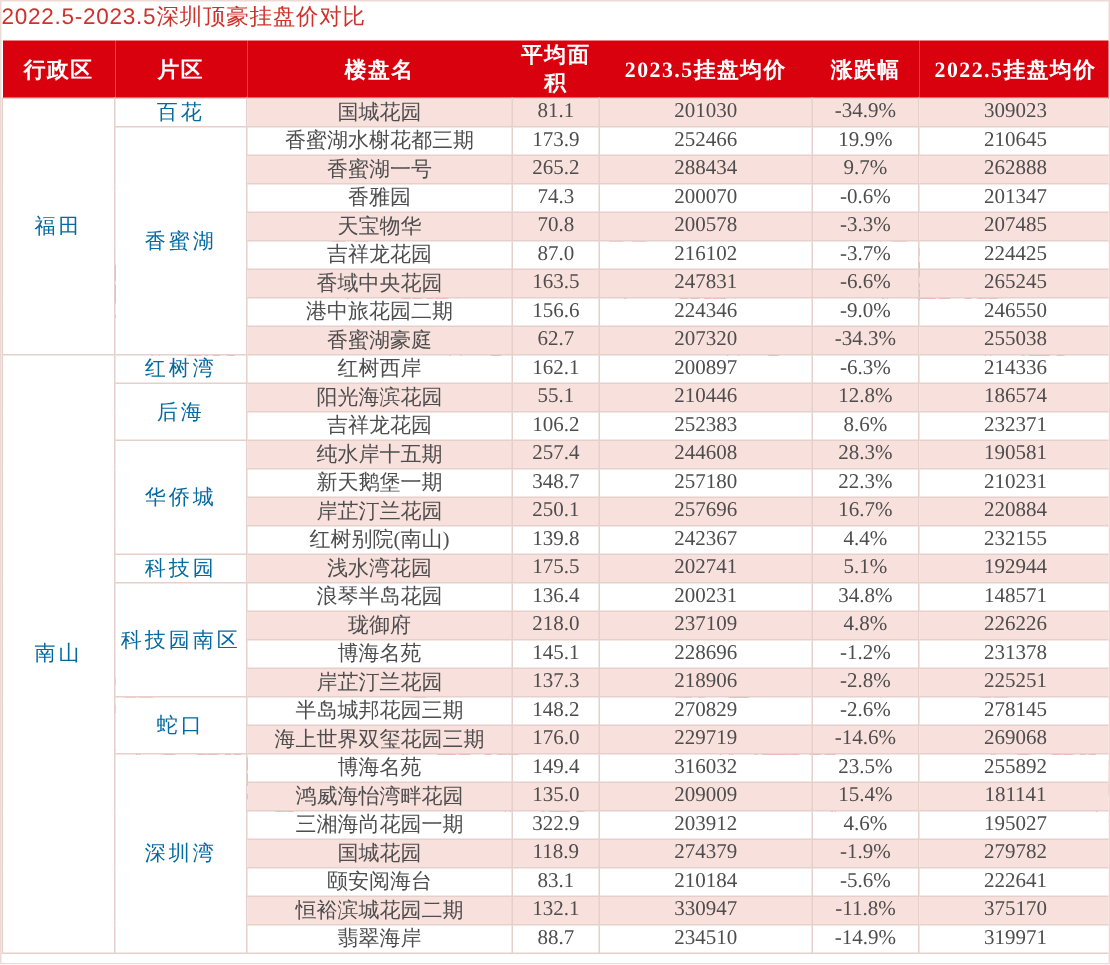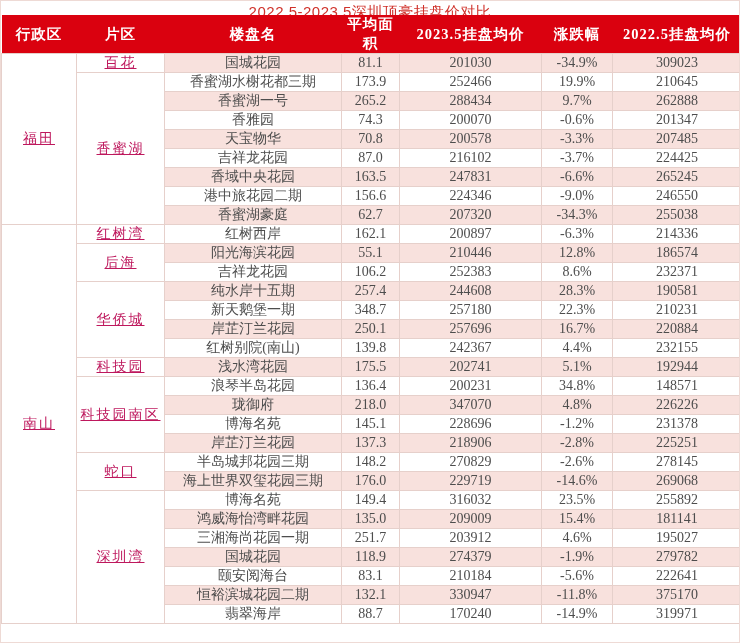--- a/index.html
+++ b/index.html
@@ -7,22 +7,21 @@
     position:relative;
     width:740px;height:643px;
     background:#fff;
     overflow:hidden;
     font-family:"Liberation Serif","DejaVu Serif",serif;
     box-sizing:border-box;
     border:1px solid #eedad5;
   }
   
   .title{
-    height:14px;line-height:22px;
-    text-align:center;
+    height:26px;line-height:22px;
     font-family:"Liberation Sans","DejaVu Sans",sans-serif;
     font-size:15px;
     color:#d0322b;
     letter-spacing:.5px;
   }
   
   table{
     border-collapse:collapse;
     table-layout:fixed;
     width:740px;
@@ -46,24 +45,23 @@
     color:#4d4d4d;
     text-align:center;
     border:1px solid #e6d0cb;
     background:#fff;
     overflow:hidden;
     white-space:nowrap;
   }
   td.stripe{background:#f8e1dd;}
   td.merge{
     background:#fff;
-    color:#be185d;
+    color:#0369a1;
     letter-spacing:2px;
     font-size:14px;
-    text-decoration:underline;
   }
   
   .wm{
     position:absolute;
     z-index:1;
     transform:translate(-50%,-50%) rotate(28deg);
     pointer-events:none;
     text-align:left;
     white-space:nowrap;
   }
@@ -254,21 +252,21 @@
           <td class="merge" rowspan="4">科技园南区</td>
           <td>浪琴半岛花园</td>
           <td>136.4</td>
           <td>200231</td>
           <td>34.8%</td>
           <td>148571</td>
         </tr>
         <tr>
           <td class="stripe">珑御府</td>
           <td class="stripe">218.0</td>
-          <td class="stripe">347070</td>
+          <td class="stripe">237109</td>
           <td class="stripe">4.8%</td>
           <td class="stripe">226226</td>
         </tr>
         <tr>
           <td>博海名苑</td>
           <td>145.1</td>
           <td>228696</td>
           <td>-1.2%</td>
           <td>231378</td>
         </tr>
@@ -304,21 +302,21 @@
         </tr>
         <tr>
           <td class="stripe">鸿威海怡湾畔花园</td>
           <td class="stripe">135.0</td>
           <td class="stripe">209009</td>
           <td class="stripe">15.4%</td>
           <td class="stripe">181141</td>
         </tr>
         <tr>
           <td>三湘海尚花园一期</td>
-          <td>251.7</td>
+          <td>322.9</td>
           <td>203912</td>
           <td>4.6%</td>
           <td>195027</td>
         </tr>
         <tr>
           <td class="stripe">国城花园</td>
           <td class="stripe">118.9</td>
           <td class="stripe">274379</td>
           <td class="stripe">-1.9%</td>
           <td class="stripe">279782</td>
@@ -333,21 +331,21 @@
         <tr>
           <td class="stripe">恒裕滨城花园二期</td>
           <td class="stripe">132.1</td>
           <td class="stripe">330947</td>
           <td class="stripe">-11.8%</td>
           <td class="stripe">375170</td>
         </tr>
         <tr>
           <td>翡翠海岸</td>
           <td>88.7</td>
-          <td>170240</td>
+          <td>234510</td>
           <td>-14.9%</td>
           <td>319971</td>
         </tr>
       </tbody>
   </table>
 
   <div id="wm-layer">
       <div class="wm" style="left: 85px; top: 200px;">
         <div class="wm-line1">
           <span class="wm-da">大</span>

